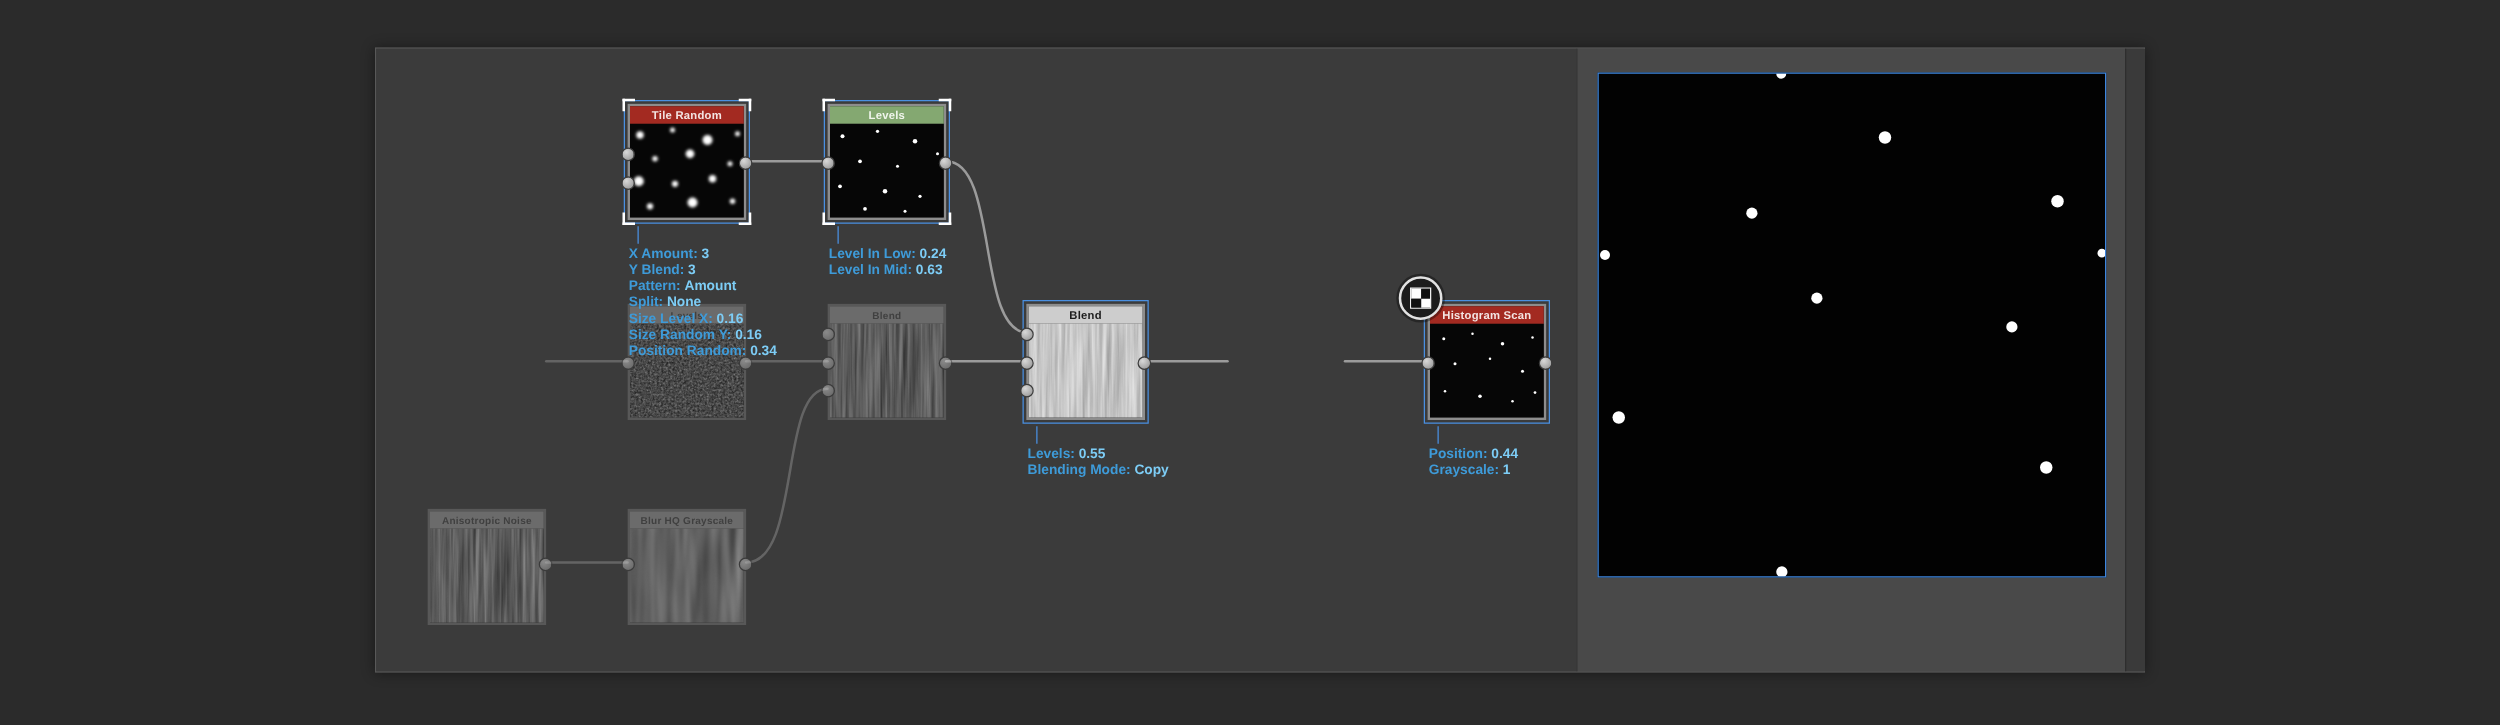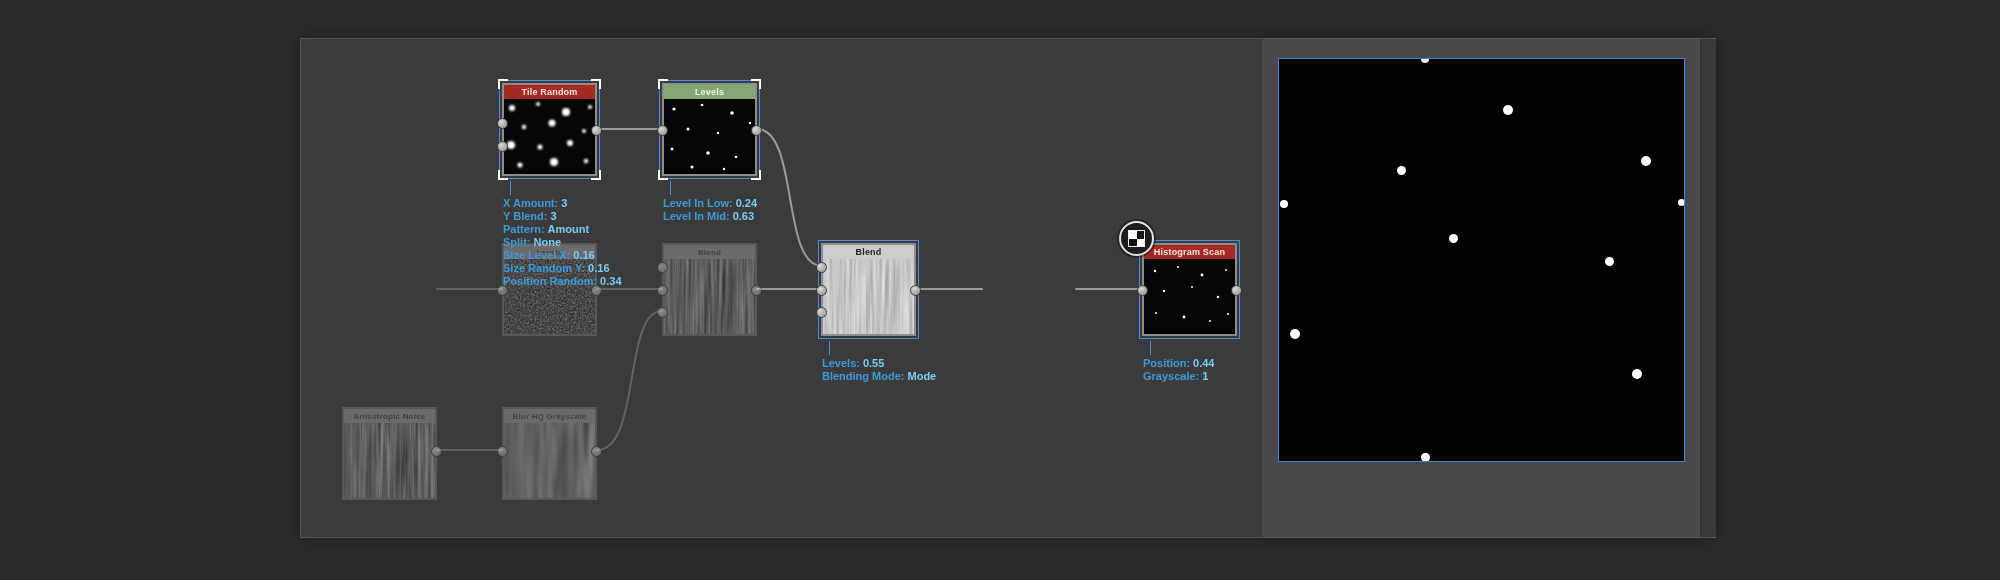--- a/index.html
+++ b/index.html
@@ -254,21 +254,21 @@
             <rect width="91" height="75" filter="url(#f-streaksbright)"></rect>
           </svg>
         </div>
         <div class="port in" style="top: 17px;"></div>
         <div class="port in" style="top: 40px;"></div>
         <div class="port in" style="top: 62px;"></div>
         <div class="port out" style="top: 40px;"></div>
         <div class="tick"></div>
         <div class="params">
           <div class="pline"><span class="plabel">Levels:</span><span class="pval">0.55</span></div>
-          <div class="pline"><span class="plabel">Blending Mode:</span><span class="pval">Mode</span></div>
+          <div class="pline"><span class="plabel">Blending Mode:</span><span class="pval">Copy</span></div>
         </div>
       </div>
       <div class="node h-red ann" style="left: 841px; top: 204px;">
         <div class="hd">
           <span>Histogram Scan</span>
         </div>
         <div class="bd">
           <svg width="91" height="75">
             <rect width="91" height="75" fill="#060606"></rect>
             <g>

